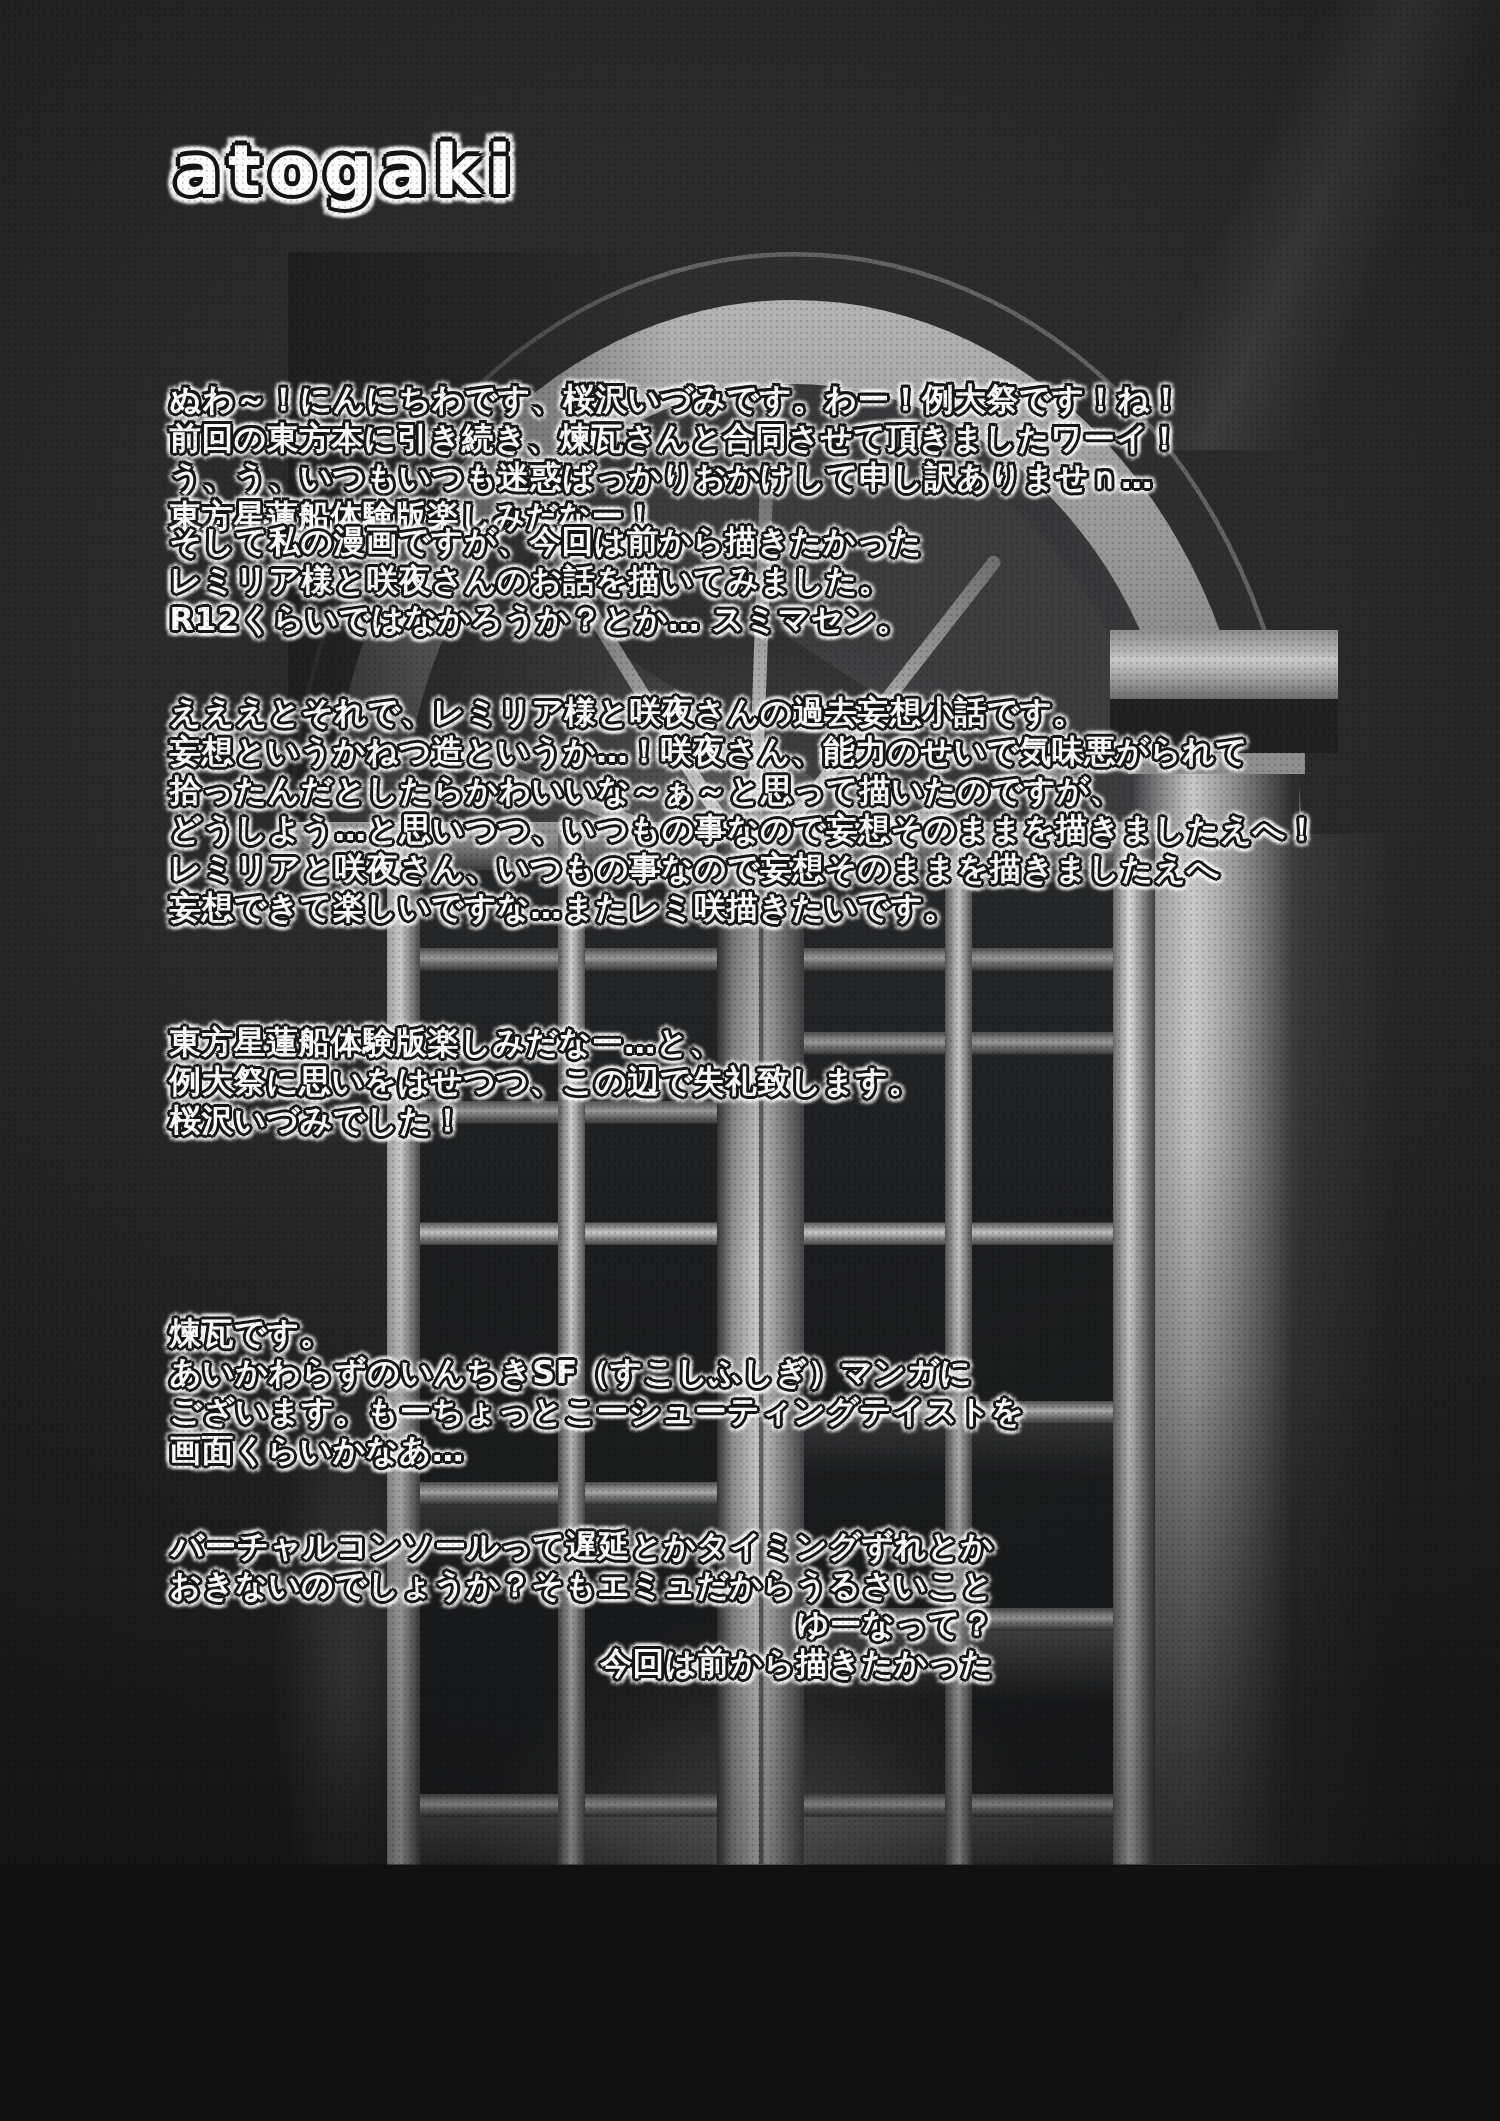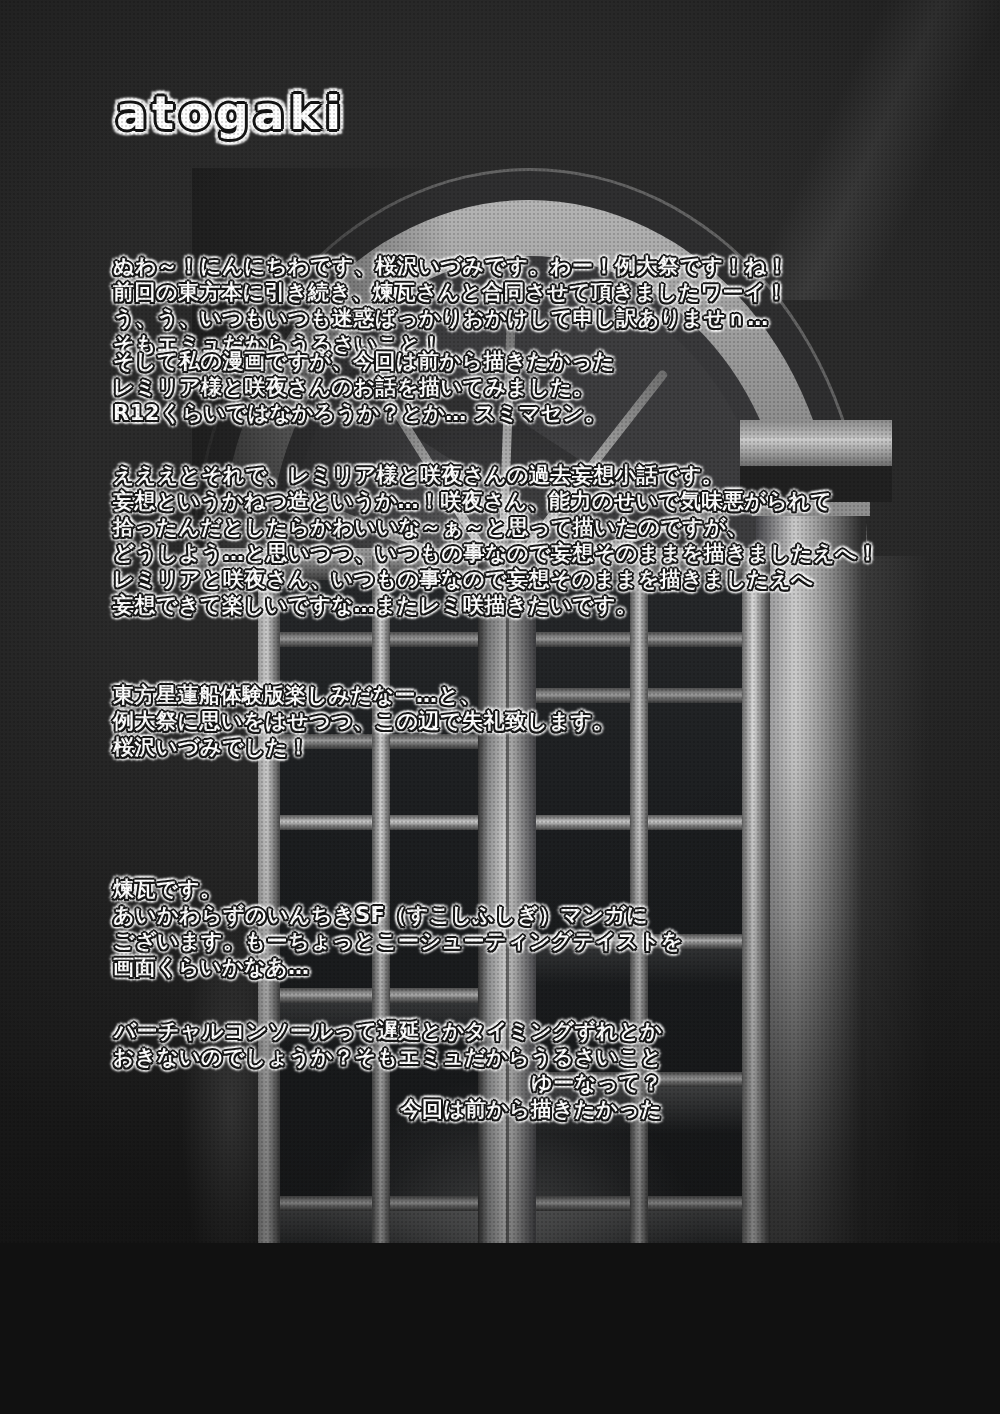--- a/index.html
+++ b/index.html
@@ -181,21 +181,21 @@
   </div>
 
   <div class="abs vignette"></div>
 
   <div class="title">atogaki</div>
 
   <div class="para p1">
     <div class="jp-line">ぬわ～！にんにちわです、桜沢いづみです。わー！例大祭です！ね！</div>
     <div class="jp-line">前回の東方本に引き続き、煉瓦さんと合同させて頂きましたワーイ！</div>
     <div class="jp-line">う、う、いつもいつも迷惑ばっかりおかけして申し訳ありませｎ…</div>
-    <div class="jp-line">そもエミュだからうるさいこと！</div>
+    <div class="jp-line">東方星蓮船体験版楽しみだなー！</div>
   </div>
 
   <div class="para p2">
     <div class="jp-line">そして私の漫画ですが、今回は前から描きたかった</div>
     <div class="jp-line">レミリア様と咲夜さんのお話を描いてみました。</div>
     <div class="jp-line">R12くらいではなかろうか？とか… スミマセン。</div>
   </div>
 
   <div class="para p3">
     <div class="jp-line">えええとそれで、レミリア様と咲夜さんの過去妄想小話です。</div>

